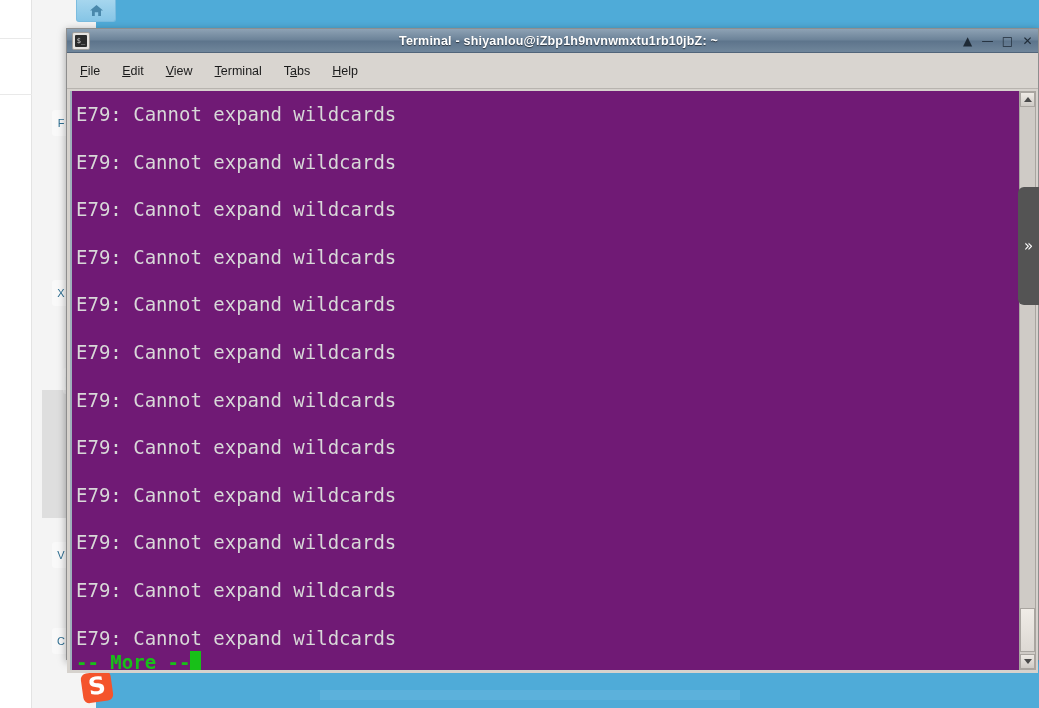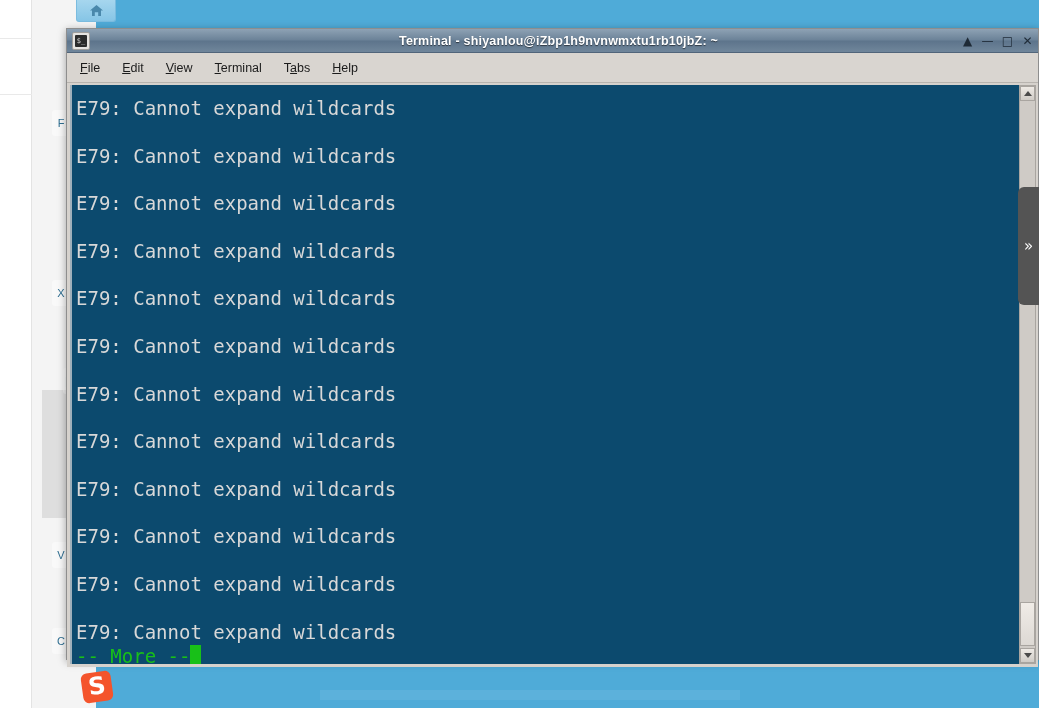--- a/index.html
+++ b/index.html
@@ -203,21 +203,21 @@
   .wc {
     width: 13px; height: 16px;
     display: flex; align-items: center; justify-content: center;
     color: #1e2a36;
     font-size: 12px;
     line-height: 1;
     font-family: "DejaVu Sans", sans-serif;
   }
 
   .menubar {
-    height: 30px;
+    height: 36px;
     background: #d9d5d0;
     border-bottom: 1px solid #b8b4af;
     display: flex;
     align-items: center;
     padding-left: 10px;
     gap: 16px;
   }
   .menu-item {
     font-size: 12.5px;
     color: #1b1b1b;
@@ -232,21 +232,21 @@
     position: relative;
     height: 584px;
     background: #d6d2cd;
     padding: 0 0 0 0;
     display: flex;
   }
   .term-screen {
     position: relative;
     flex: 1 1 auto;
     margin: 2px 0 3px 3px;
-    background: #0c4a6e;
+    background: #701a75;
     border-left: 2px solid #9fb0bb;
     overflow: hidden;
   }
   .term-lines {
     position: absolute;
     left: 4px; top: 0;
     right: 0;
   }
   .tline {
     height: 47.6px;
@@ -256,20 +256,21 @@
     font-size: 19px;
     white-space: pre;
   }
   .tline.more {
     color: #18c018;
     height: 26px;
     line-height: 26px;
     position: absolute;
     top: 558px;
     left: 4px;
+    font-weight: bold;
   }
   .cursor-block {
     display: inline-block;
     width: 11px;
     height: 22px;
     background: #18c018;
     vertical-align: -4px;
   }
 
   

